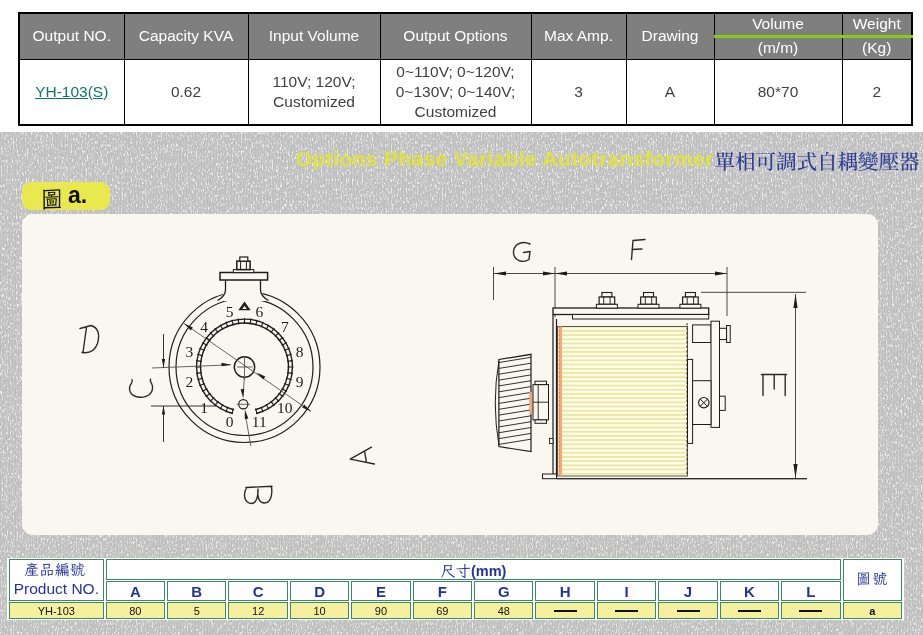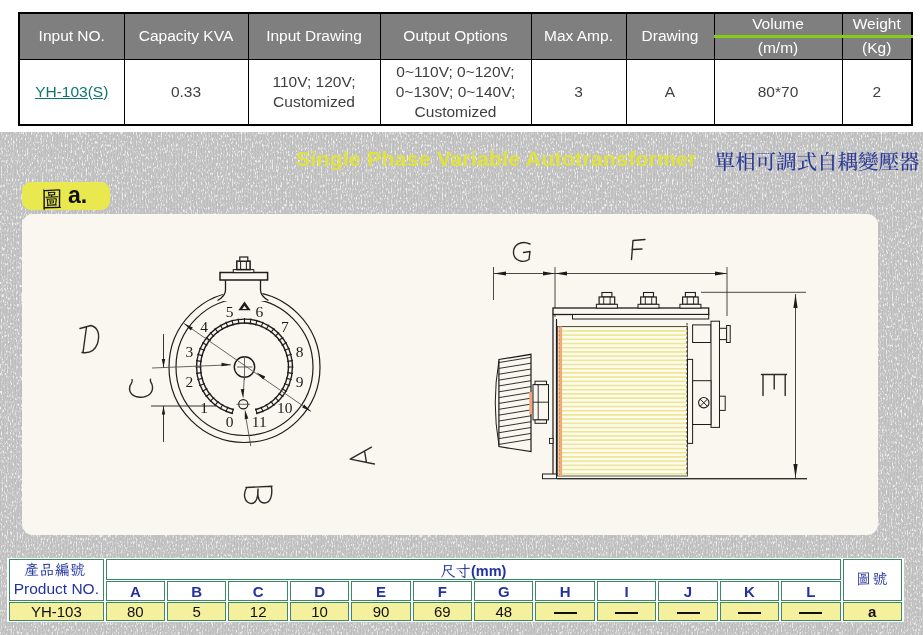--- a/index.html
+++ b/index.html
@@ -19,53 +19,53 @@
   color:#dfe33c;letter-spacing:0.35px}
 
 #lbl{position:absolute;left:22px;top:182px;width:88px;height:28px;background:#e9e94f;border-radius:9px}
 #lbla{position:absolute;left:68px;top:182px;font-size:23px;font-weight:bold;color:#101010}
 
 #panel{position:absolute;left:22px;top:214px;width:856px;height:321px;background:#f9f7ef;border-radius:11px}
 
 #t2{position:absolute;left:7px;top:558px;width:897px;border-spacing:2px 1px;border-collapse:separate;background:#fff}
 #t2 td{border:1px solid #3a8a63;text-align:center;vertical-align:middle;padding:0;
   font-size:15.5px;color:#2233a0}
-#t2 .d{background:#f5f09e;color:#101010;font-size:15px}
+#t2 .d{background:#f5f09e;color:#101010;font-size:11px}
 #t2 .lrow td{font-weight:bold;font-size:15px}
 </style></head>
 <body>
 <table id="t1">
 <colgroup>
       <col style="width:105px">
       <col style="width:124px">
       <col style="width:132px">
       <col style="width:151px">
       <col style="width:95px">
       <col style="width:88px">
       <col style="width:128px">
       <col style="width:70px">
     </colgroup>
 <tbody>
       <tr class="hr1" style="height:23px">
- <td class="h" rowspan="2">Input NO.</td>
+ <td class="h" rowspan="2">Output NO.</td>
         <td class="h" rowspan="2">Capacity KVA</td>
- <td class="h" rowspan="2">Input Drawing</td>
+ <td class="h" rowspan="2">Input Volume</td>
         <td class="h" rowspan="2">Output Options</td>
  <td class="h" rowspan="2">Max Amp.</td>
         <td class="h" rowspan="2">Drawing</td>
  <td class="h">Volume</td>
         <td class="h">Weight</td>
       </tr>
 <tr class="hr2" style="height:23px">
         <td class="h">(m/m)</td>
         <td class="h">(Kg)</td>
       </tr>
 <tr style="height:66px">
  <td><span class="lnk">YH-103(S)</span></td>
-        <td>0.33</td>
+        <td>0.62</td>
  <td>110V; 120V;<br>Customized</td>
  <td style="line-height:1.28">0~110V; 0~120V;<br>0~130V; 0~140V;<br>Customized</td>
  <td>3</td>
         <td>A</td>
         <td>80*70</td>
         <td>2</td>
       </tr>
 </tbody>
   </table>
 
@@ -79,21 +79,21 @@
 <filter id="spk" x="0" y="0" width="100%" height="100%">
  <feTurbulence type="fractalNoise" baseFrequency="0.8 0.32" numOctaves="2" seed="4"></feTurbulence>
  <feColorMatrix type="matrix" values="0 0 0 0 0.855  0 0 0 0 0.855  0 0 0 0 0.855  0 0 0 5 -2.7"></feColorMatrix>
  <feGaussianBlur stdDeviation="0.35"></feGaussianBlur>
 </filter>
 </defs>
 <rect width="923" height="503" fill="url(#rib)"></rect>
 <rect width="923" height="503" filter="url(#spk)"></rect>
 </svg></div>
 
-<div id="ten">Single Phase Variable Autotransformer</div>
+<div id="ten">Options Phase Variable Autotransformer</div>
 <div id="lbl"></div>
 <div id="lbla">a.</div>
 <div id="panel"></div>
 
 <svg id="draw" width="856" height="317" viewBox="22 214 856 317" style="position:absolute;left:22px;top:214px">
 <g stroke="#1c1c1c" fill="none" stroke-width="1.2">
 <circle cx="244.5" cy="367.0" r="75.5"></circle>
 <circle cx="244.5" cy="367.0" r="68.5"></circle>
 </g>
 <path d="M224.5,279 H261.5 V290 Q261.5,296.5 270,301 L216,301 Q224.5,296.5 224.5,290 Z" fill="#f9f7ef" stroke="none"></path>

